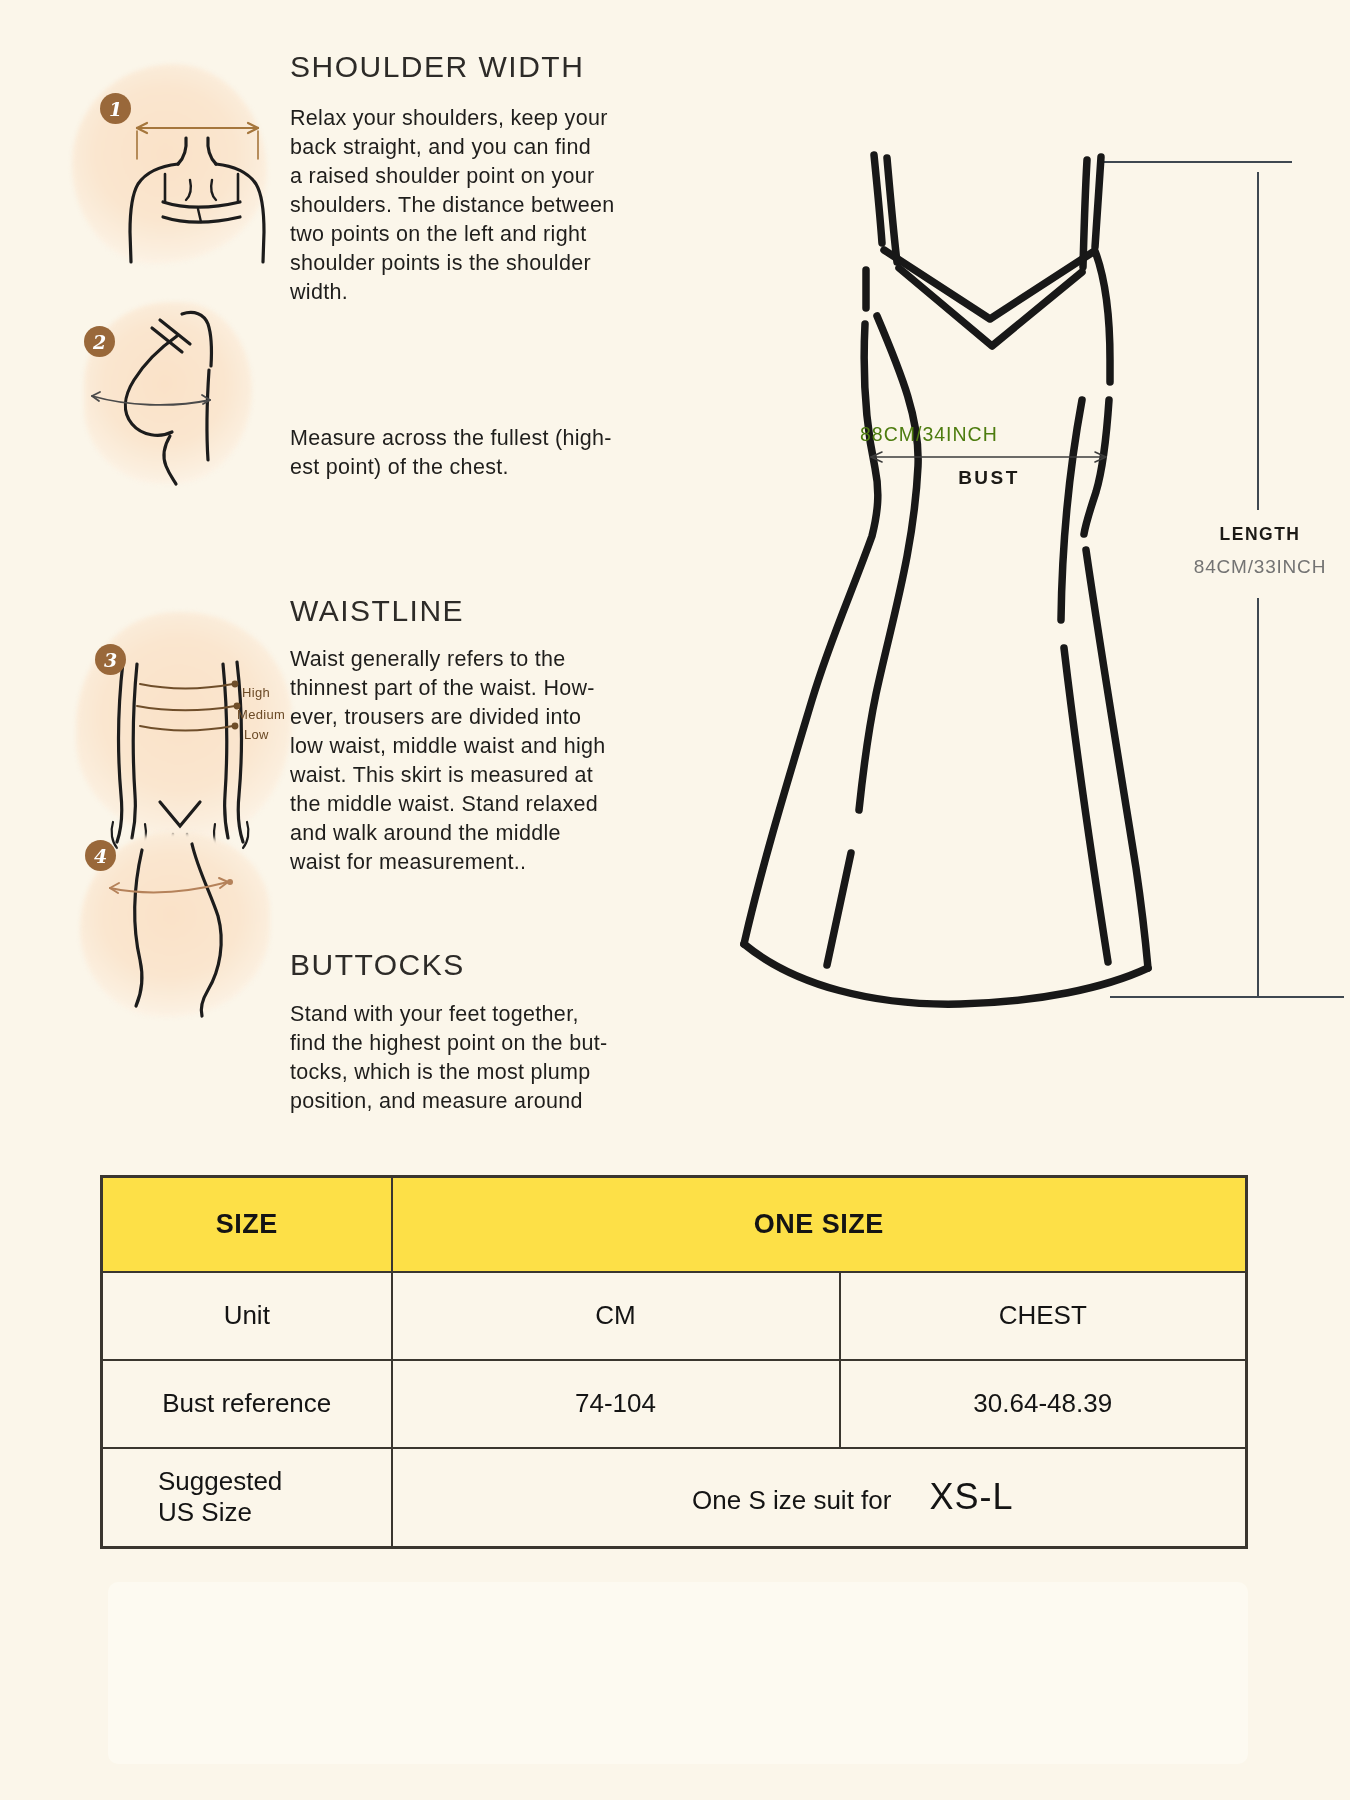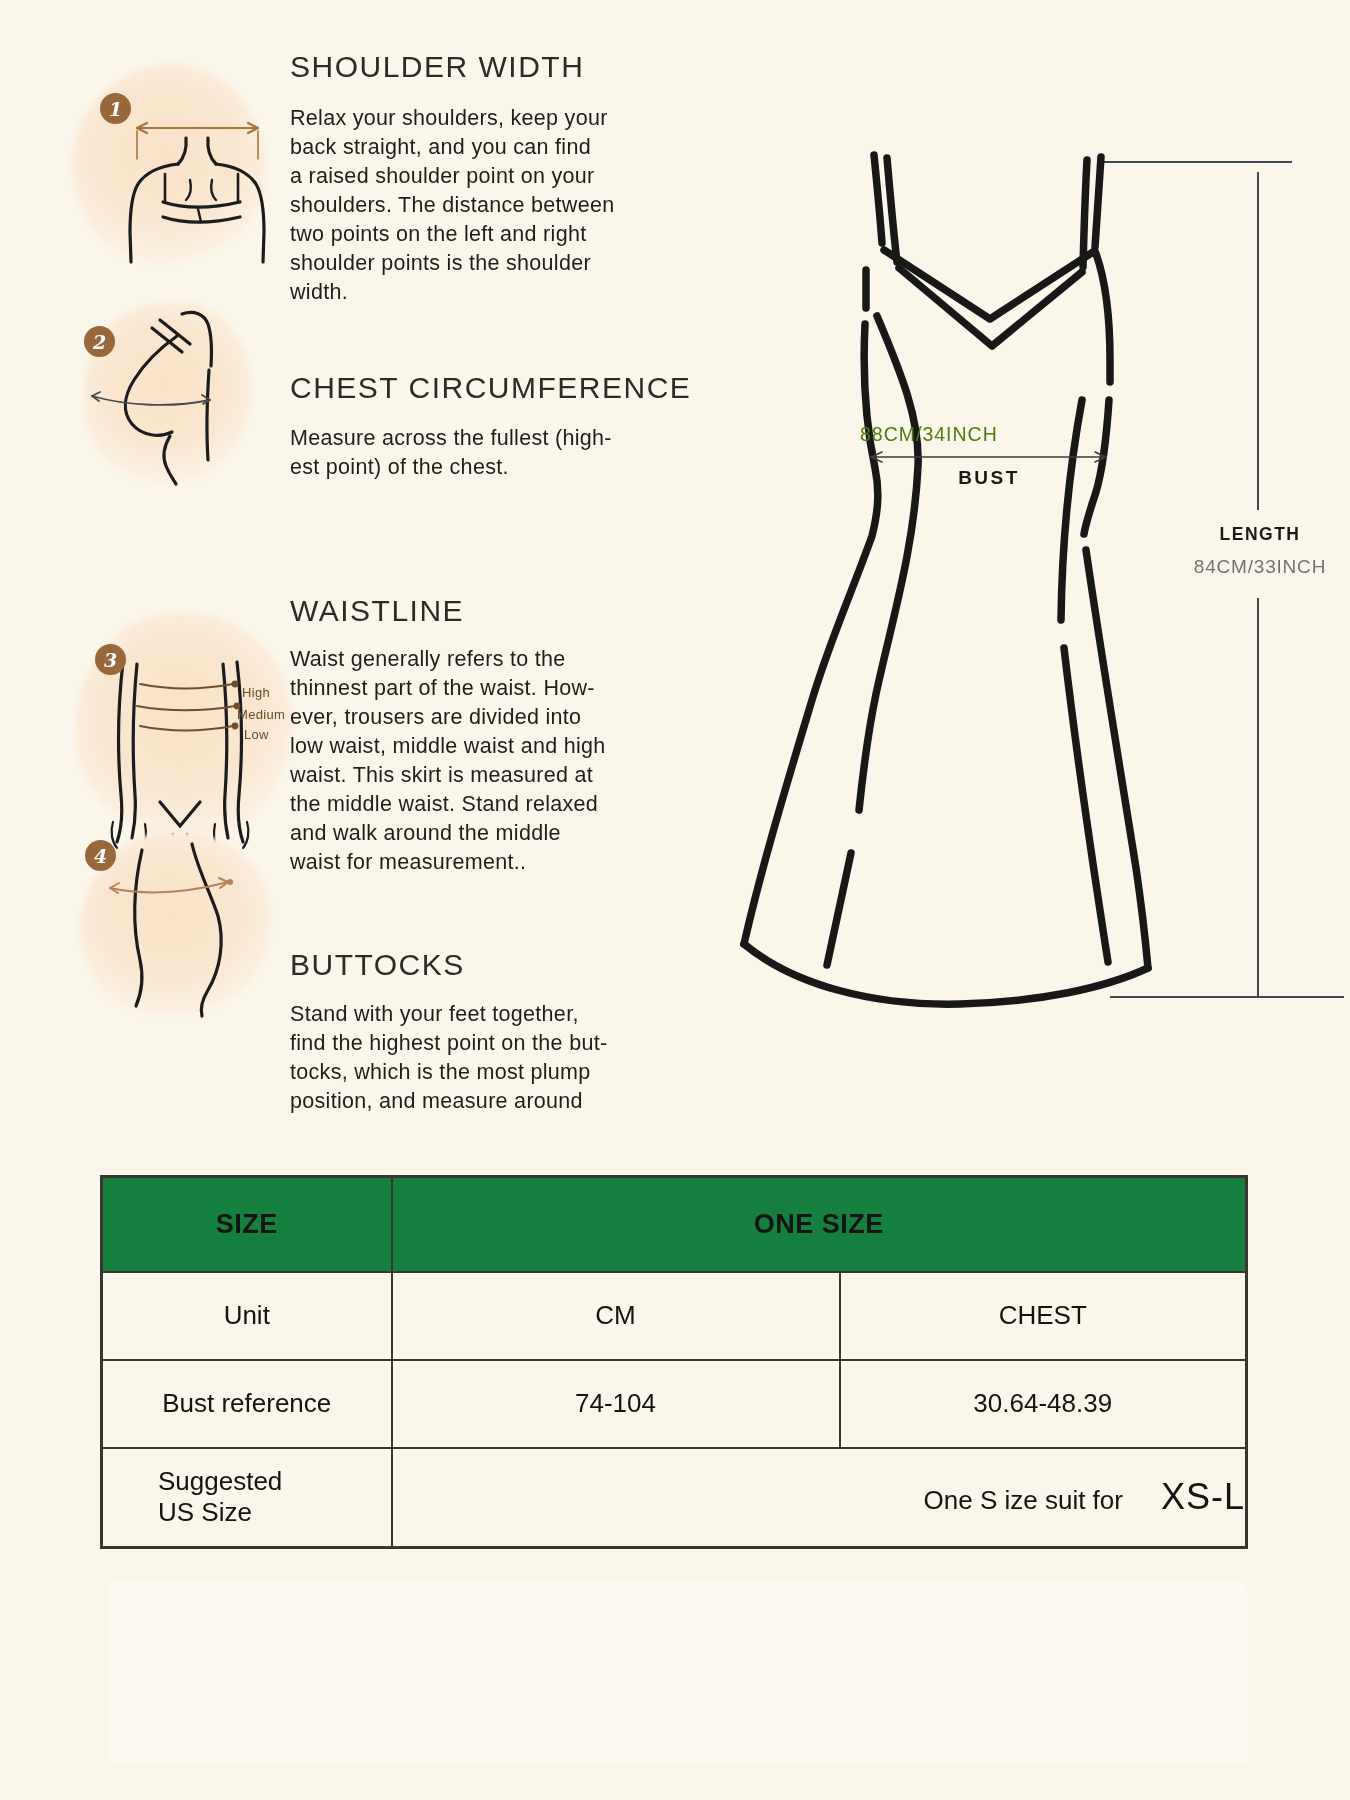--- a/index.html
+++ b/index.html
@@ -49,23 +49,23 @@
   .size-table{
     position:absolute; left:100px; top:1175px; width:1145px;
     border-collapse:collapse; table-layout:fixed;
     font-size:26px; color:#141414;
   }
   .size-table td{
     border:2px solid #3a362f; text-align:center; vertical-align:middle;
     padding:0;
   }
   .size-table{border:3px solid #3a362f;}
-  .size-table .hdr{font-weight:700; font-size:27px; background:#15803d; letter-spacing:0.5px;}
+  .size-table .hdr{font-weight:700; font-size:27px; background:#fde047; letter-spacing:0.5px;}
   .size-table .left-cell{text-align:left; padding-left:55px;}
-  .size-table .suggest-val{text-align:right; padding-left:68px;}
+  .size-table .suggest-val{text-align:center; padding-left:68px;}
   .xsl{font-size:36px; margin-left:38px; letter-spacing:1px;}
   
   .bottom-panel{
     position:absolute; left:108px; top:1582px; width:1140px; height:182px;
     background:#fdfaf1; border-radius:10px;
   }
   svg{display:block;}
 </style>
 </head>
 <body>
@@ -113,21 +113,20 @@
       <path d="M 88,136 C 82,146 80,156 84,166 C 88,176 92,180 94,184"></path>
     </g>
     <g stroke="#4a4a4a" stroke-width="1.8" fill="none" stroke-linecap="round">
       <path d="M 10,96 C 45,106 90,108 128,100"></path>
       <path d="M 10,96 l 8,-4 M 10,96 l 7,5 M 128,100 l -8,-5 M 128,100 l -7,4"></path>
     </g>
   </svg>
   <div class="badge" style="left:84px;top:326px">
     <span>2</span>
   </div>
-  <div class="sec-title" style="top:371px">CHEST CIRCUMFERENCE</div>
   <div class="sec-body pre" style="top:424px">Measure across the fullest (high-
 est point) of the chest.</div>
 
   <div class="blob blob3"></div>
   <svg class="figure" style="left:85px;top:610px" width="210" height="250" viewBox="0 0 210 250">
     <g stroke="#1c1c1c" stroke-width="3.2" fill="none" stroke-linecap="round">
       <path d="M 38,52 C 33,95 32,140 36,185 C 38,205 36,220 32,232"></path>
       <path d="M 52,54 C 48,95 47,140 50,185 C 51,200 50,214 47,228"></path>
       <path d="M 138,54 C 142,95 143,140 140,185 C 139,200 140,214 143,228"></path>
       <path d="M 152,52 C 157,95 158,140 154,185 C 152,205 154,220 158,232"></path>

